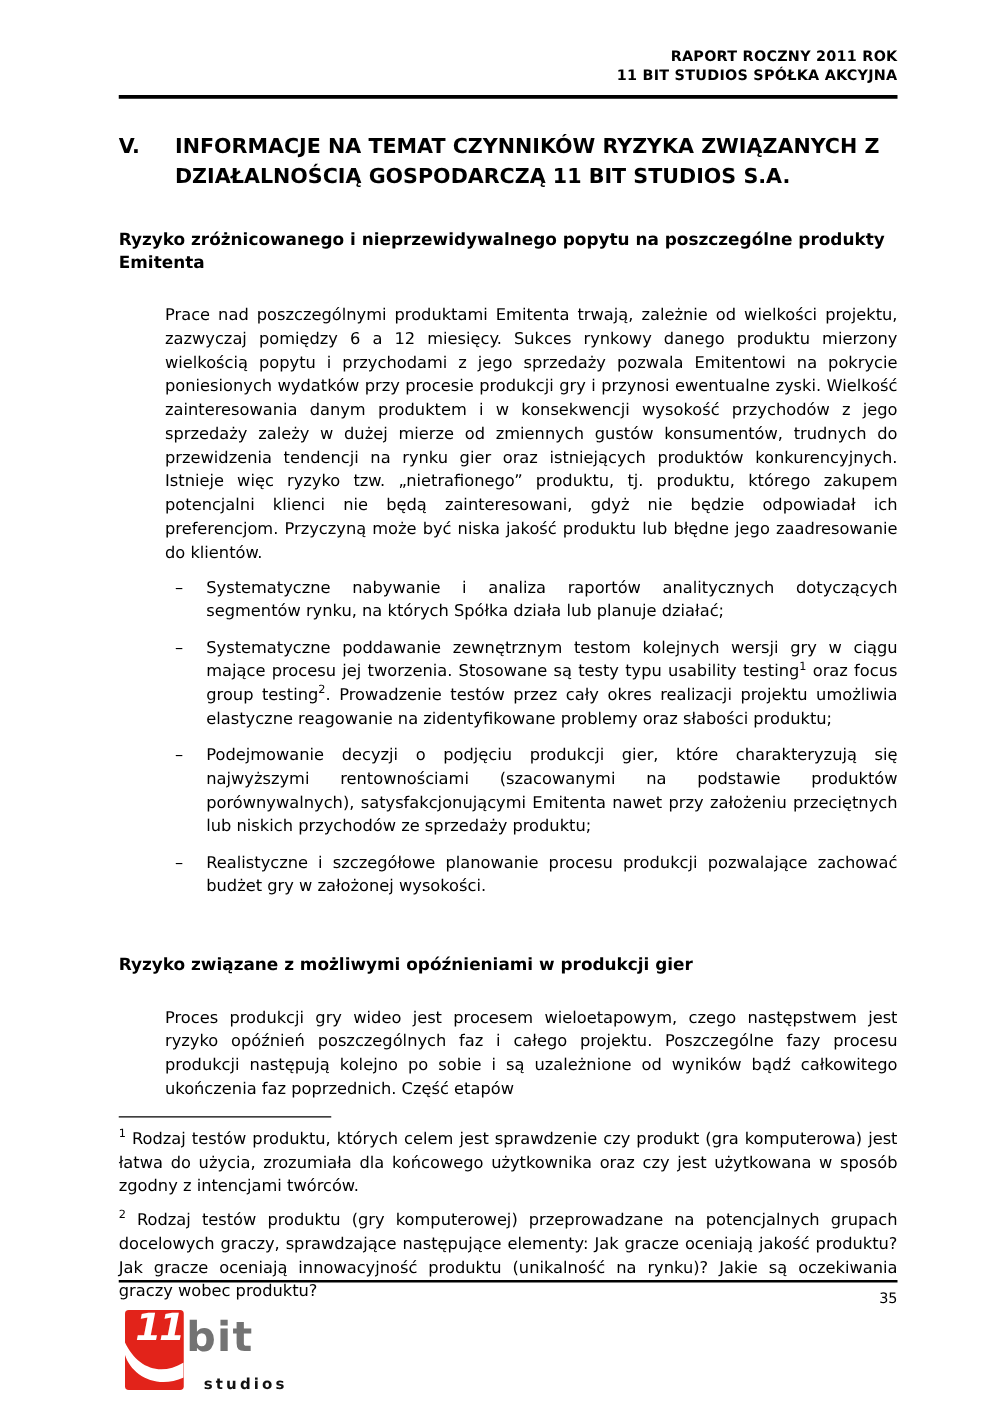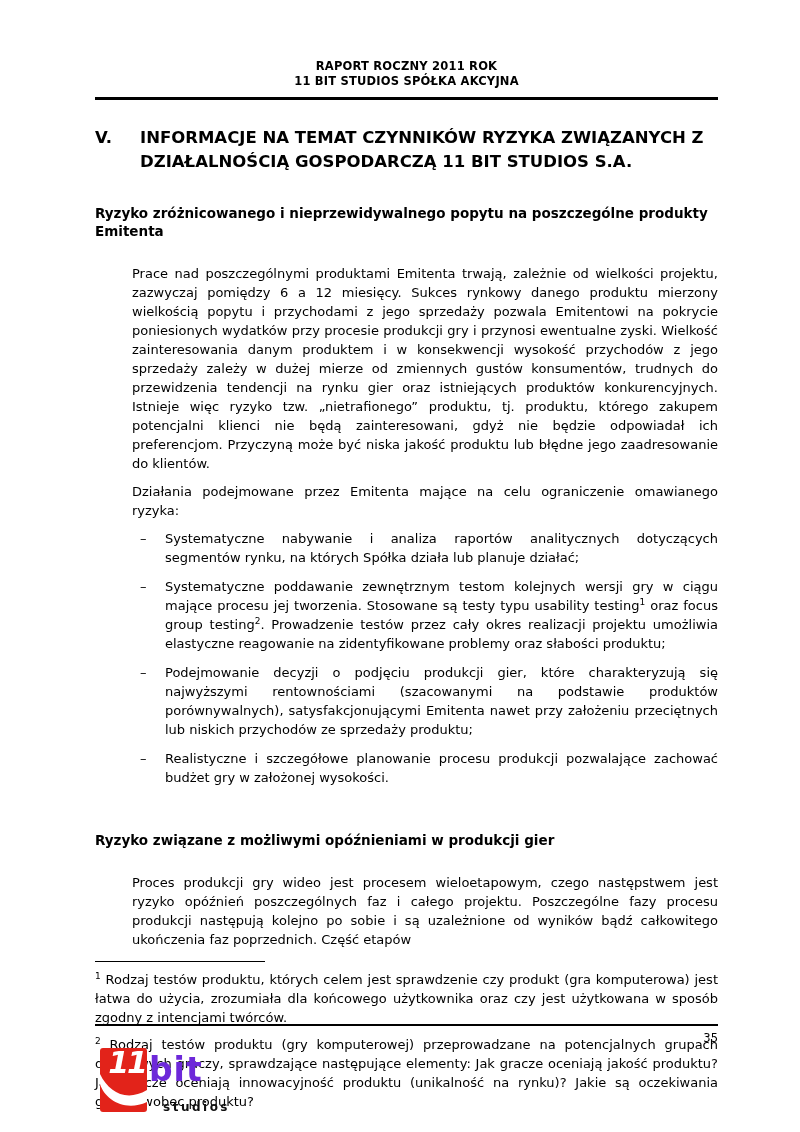--- a/index.html
+++ b/index.html
@@ -11,22 +11,22 @@
     margin: 0 auto;
     background: #ffffff;
     color: #000;
     font-family: "DejaVu Sans", "Liberation Sans", sans-serif;
     overflow: hidden;
   }
   .content { padding: 0 82px 0 95px; }
 
   
   .header-text {
-    padding-top: 59px;
-    text-align: center;
+    padding-top: 38px;
+    text-align: right;
     font-size: 11.5px;
     font-weight: bold;
     line-height: 15px;
     letter-spacing: 0.2px;
   }
   .header-rule {
     margin-top: 8px;
     height: 2.5px;
     background: #000;
   }
@@ -130,21 +130,21 @@
     letter-spacing: -2px;
     font-style: italic;
   }
   .swoosh { position: absolute; left: 0; top: 0; width: 47px; height: 64px; }
   .logo-text { margin-left: 2px; padding-top: 9px; }
   .logo-bit {
     font-size: 33px;
     font-weight: bold;
     line-height: 26px;
     letter-spacing: 1px;
-    color: #6d28d9;
+    color: #737373;
   }
   .logo-studios {
     margin-top: 17px;
     margin-left: 14px;
     font-size: 12px;
     font-weight: bold;
     letter-spacing: 2.5px;
     color: #111;
   }
 </style>
@@ -168,21 +168,20 @@
       <div class="section-heading">
         <span class="sec-num">V.</span>
         <span class="sec-title">INFORMACJE NA TEMAT CZYNNIKÓW RYZYKA ZWIĄZANYCH Z DZIAŁALNOŚCIĄ GOSPODARCZĄ 11 BIT STUDIOS S.A.</span>
       </div>
 
       <h3 class="sub-heading first">Ryzyko zróżnicowanego i nieprzewidywalnego popytu na poszczególne produkty Emitenta</h3>
 
       <p class="para">Prace nad poszczególnymi produktami Emitenta trwają, zależnie od wielkości projektu, zazwyczaj pomiędzy 6 a 12 miesięcy. Sukces rynkowy danego produktu mierzony wielkością popytu i przychodami z jego sprzedaży pozwala Emitentowi na pokrycie poniesionych wydatków przy procesie produkcji gry i przynosi ewentualne zyski. Wielkość zainteresowania danym produktem i w konsekwencji wysokość przychodów z jego sprzedaży zależy w dużej mierze od zmiennych gustów konsumentów, trudnych do przewidzenia tendencji na rynku gier oraz istniejących produktów konkurencyjnych. Istnieje więc ryzyko tzw. „nietrafionego” produktu, tj. produktu, którego zakupem potencjalni klienci nie będą zainteresowani, gdyż nie będzie odpowiadał ich preferencjom. Przyczyną może być niska jakość produktu lub błędne jego zaadresowanie do klientów.</p>
 
 
-      <p class="para">Działania podejmowane przez Emitenta mające na celu ograniczenie omawianego ryzyka:</p>
 
       <div class="bullets">
 
         <div class="bullet">
           <span class="dash">–</span>
           <span>Systematyczne nabywanie i analiza raportów analitycznych dotyczących segmentów rynku, na których Spółka działa lub planuje działać;</span>
         </div>
 
         <div class="bullet">
           <span class="dash">–</span>

